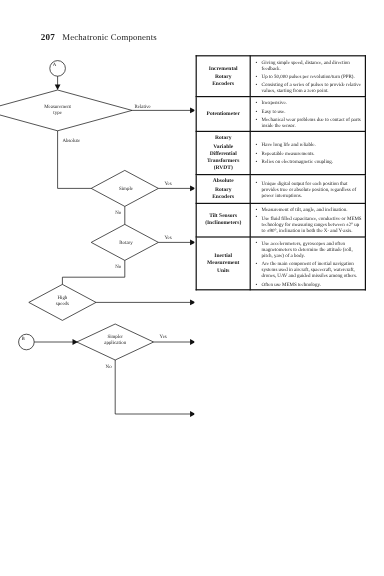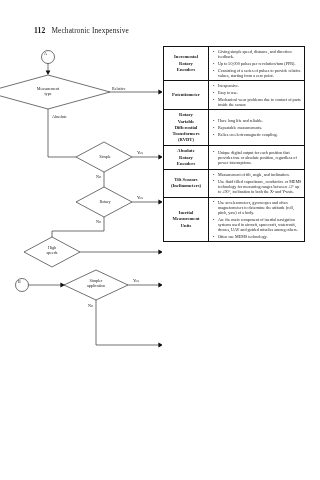--- a/index.html
+++ b/index.html
@@ -106,21 +106,21 @@
     font-size: 4.2px;
   }
   ul.bullets li:last-child { margin-bottom: 0; }
 </style>
 </head>
 <body>
 
 <div class="page">
 
   <div class="page-header">
-    <span class="pgnum">112</span><span>Mechatronic Inexpensive</span>
+    <span class="pgnum">207</span><span>Mechatronic Components</span>
   </div>
 
   <div class="content">
 
     <div class="flow">
       <svg width="162" height="430" viewBox="0 0 162 430">
         <g fill="none" stroke="#111" stroke-width="0.6">
 
           <circle cx="48" cy="12" r="6.5"></circle>
 

